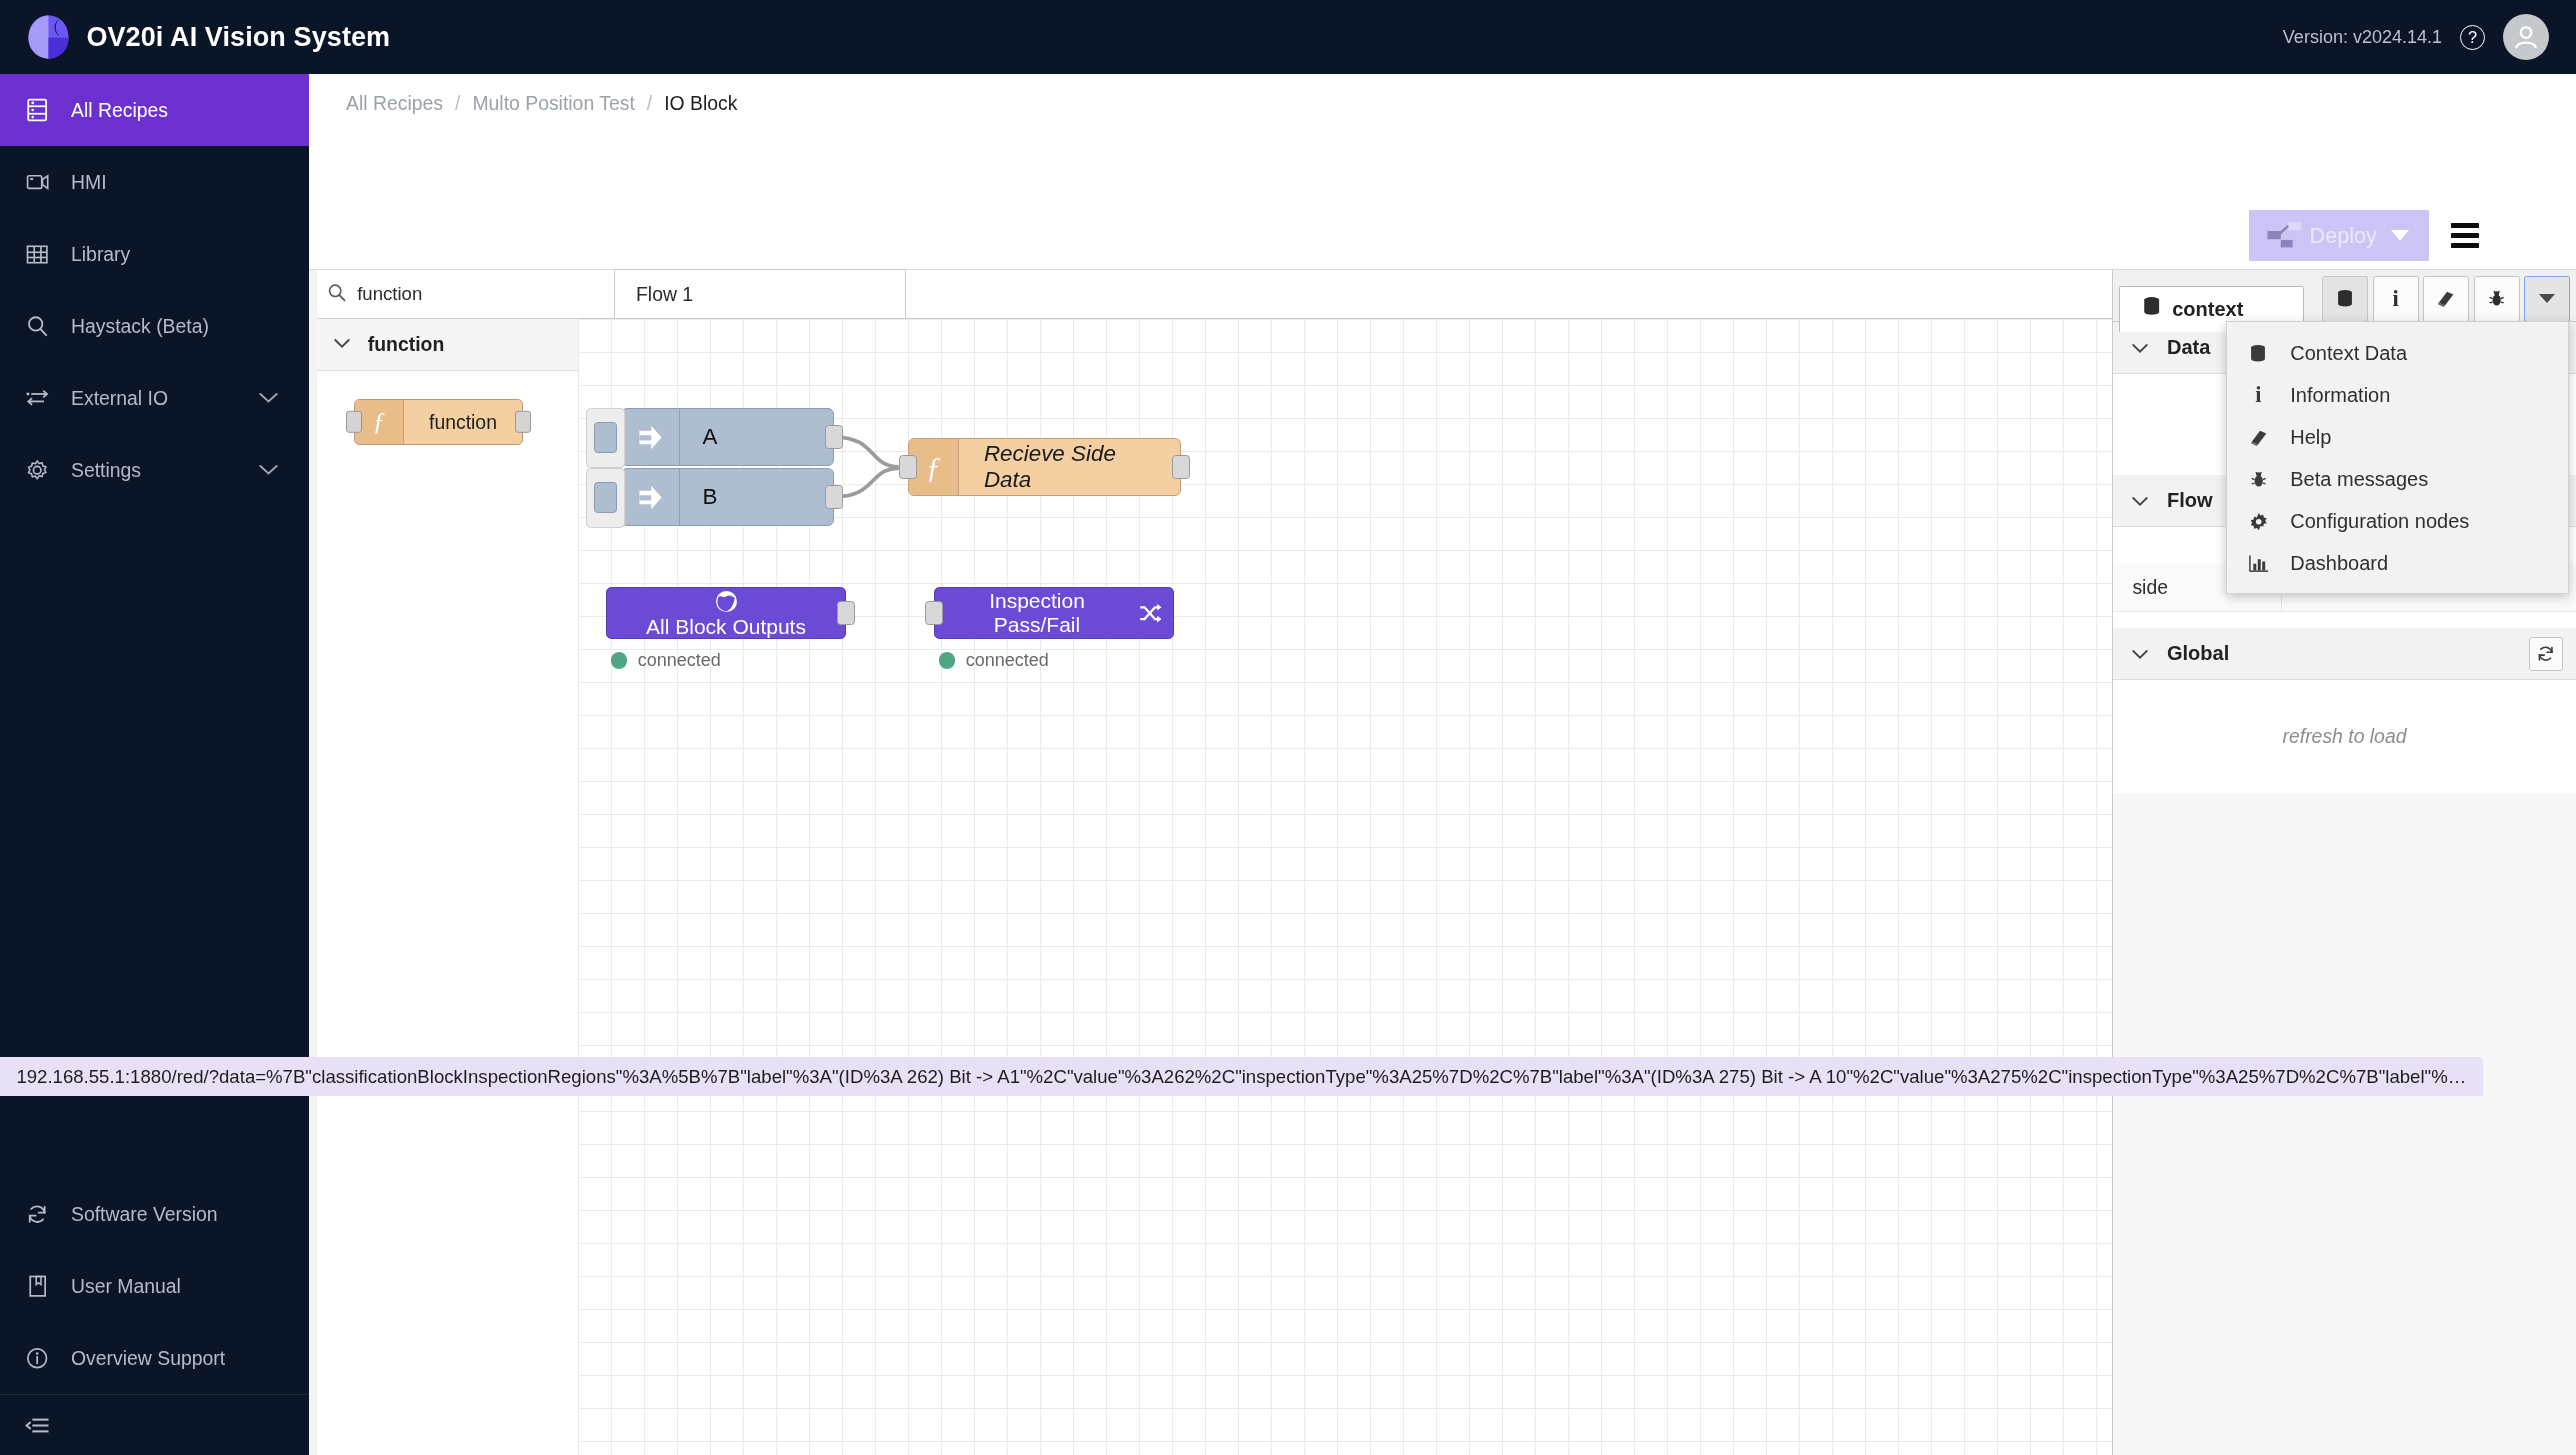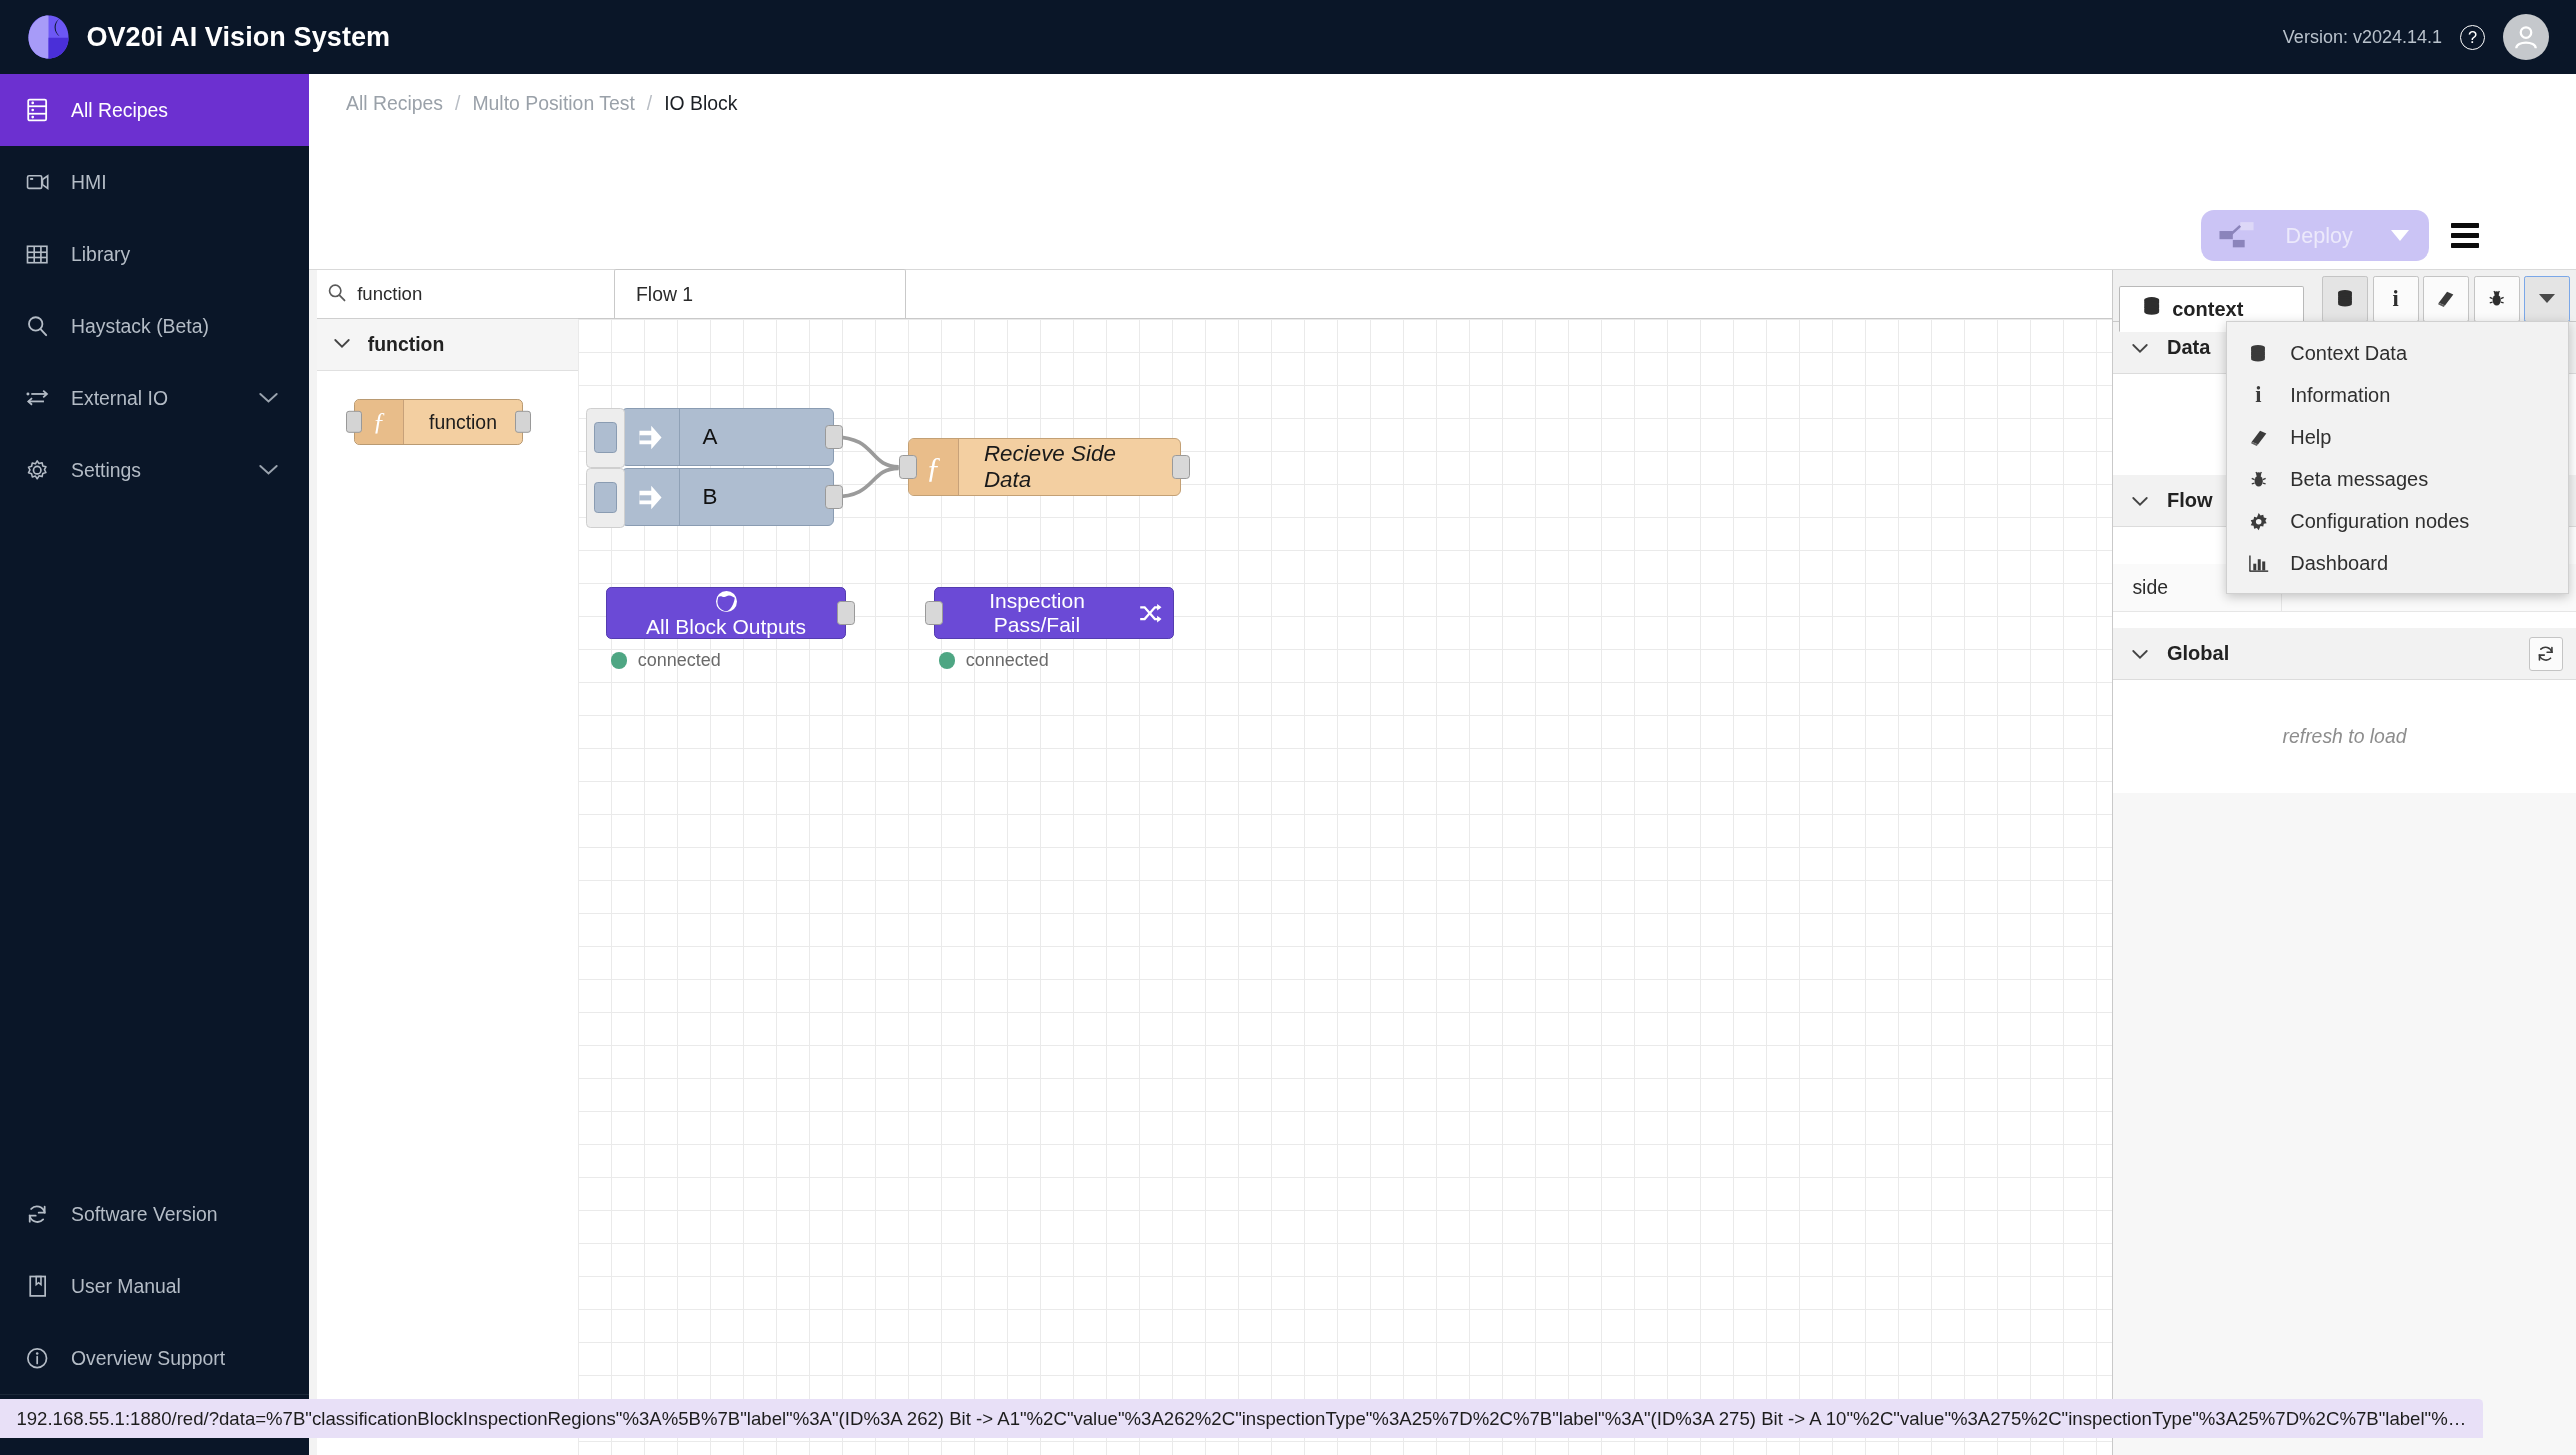--- a/index.html
+++ b/index.html
@@ -2,21 +2,21 @@
 <html style="font-size:12px"><head>
 <meta charset="utf-8">
 <style>
   * { box-sizing: border-box; margin: 0; padding: 0; }
   html, body {
     width: 2576px; height: 1456px;
     font-family: "Liberation Sans", sans-serif;
     background: #ffffff;
     overflow: hidden;
   }
-  #app { position: relative; width: 2576px; height: 1438px; padding-left: 27px; }
+  #app { position: relative; width: 2576px; height: 1096px; padding-left: 27px; }
 
   
   .topbar {
     position: absolute; left: 0; top: 0; width: 2576px; height: 74px;
     background: #0a1628; display: flex; align-items: center;
     padding: 0 27px; z-index: 40;
   }
   .brand { display: flex; align-items: center; gap: 16.4px; }
   .logo { width: 43px; height: 46px; position: relative; }
   .brand-title {
@@ -64,22 +64,22 @@
   }
   .bc-link { color: #9aa1a9; }
   .bc-sep { color: #b8bdc4; }
   .bc-current { color: #1b1f24; }
 
   
   .deploy-wrap {
     position: absolute; right: 97px; top: 136px; display:flex; align-items:center; gap: 22.4px;
   }
   .deploy-btn {
-    background: #cbc4f5; border-radius: 13px; height: 51px; display:flex;
-    align-items:center; gap: 28px; padding: 0 19.4px 0 16.4px;
+    background: #cbc4f5; border-radius: 1px; height: 51px; display:flex;
+    align-items:center; gap: 4px; padding: 0 19.4px 0 16.4px;
   }
   .deploy-label { color: #ece9fb; font-size: 21.6px; }
   .deploy-caret { width: 0; height: 0; border-left: 9.7px solid transparent;
     border-right: 9.7px solid transparent; border-top: 11.2px solid #ffffff; margin-left: 10.4px;}
   .hamburger { display:flex; flex-direction: column; gap: 5.2px; }
   .hamburger span { display:block; width: 28px; height: 5.2px; background: #0b0b0b; border-radius: 0.7px;}
 
   
   .editor {
     position: absolute; left: 0; top: 195px; width: 2267px; height: 1187px;

